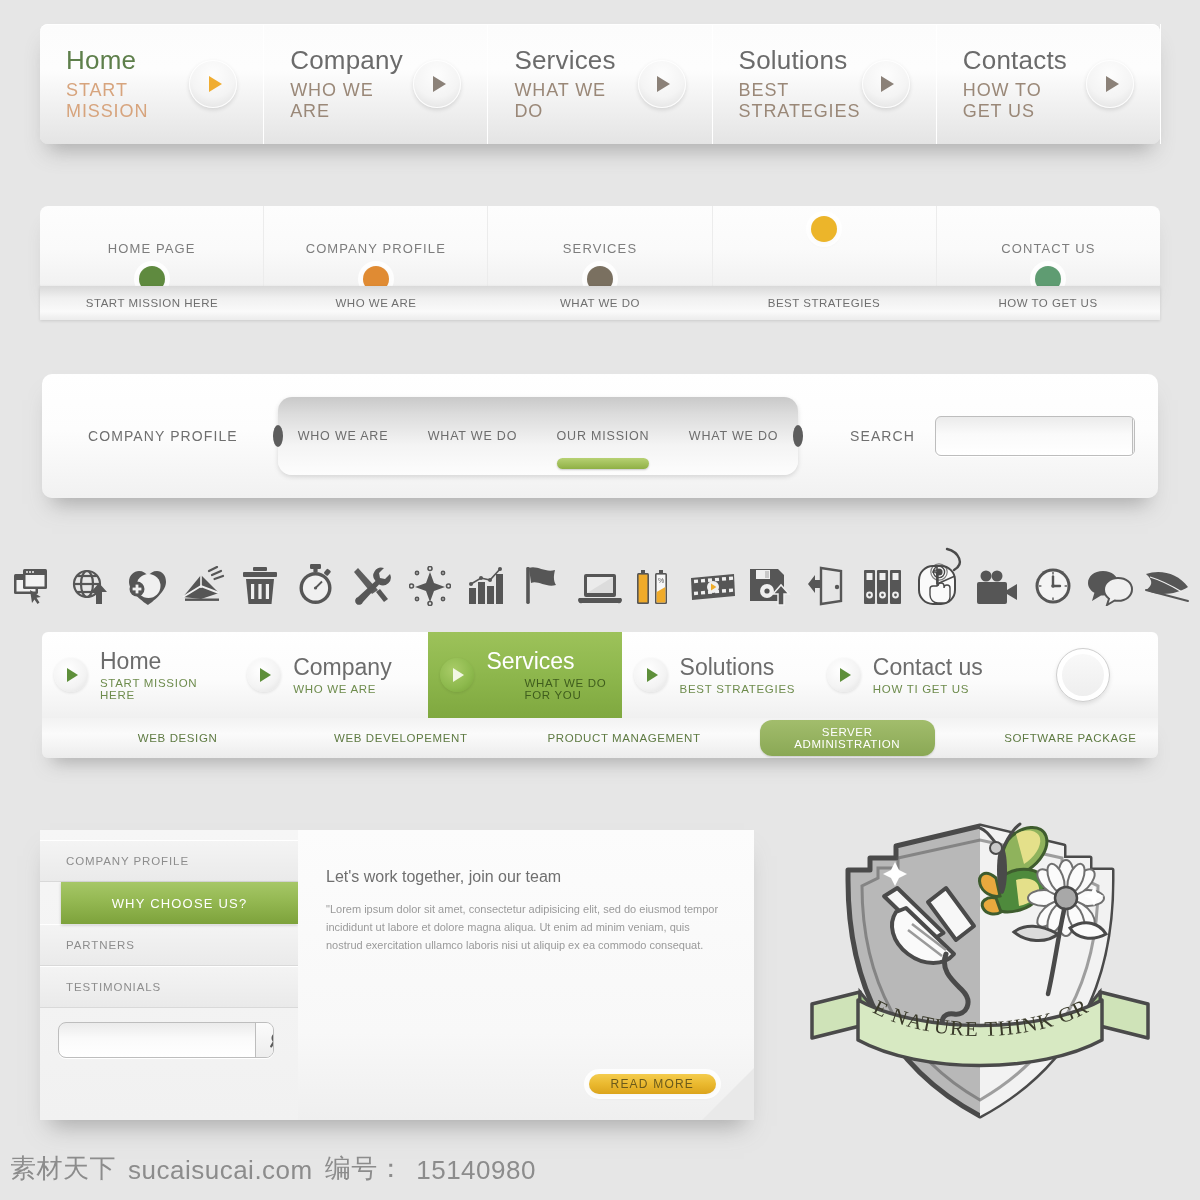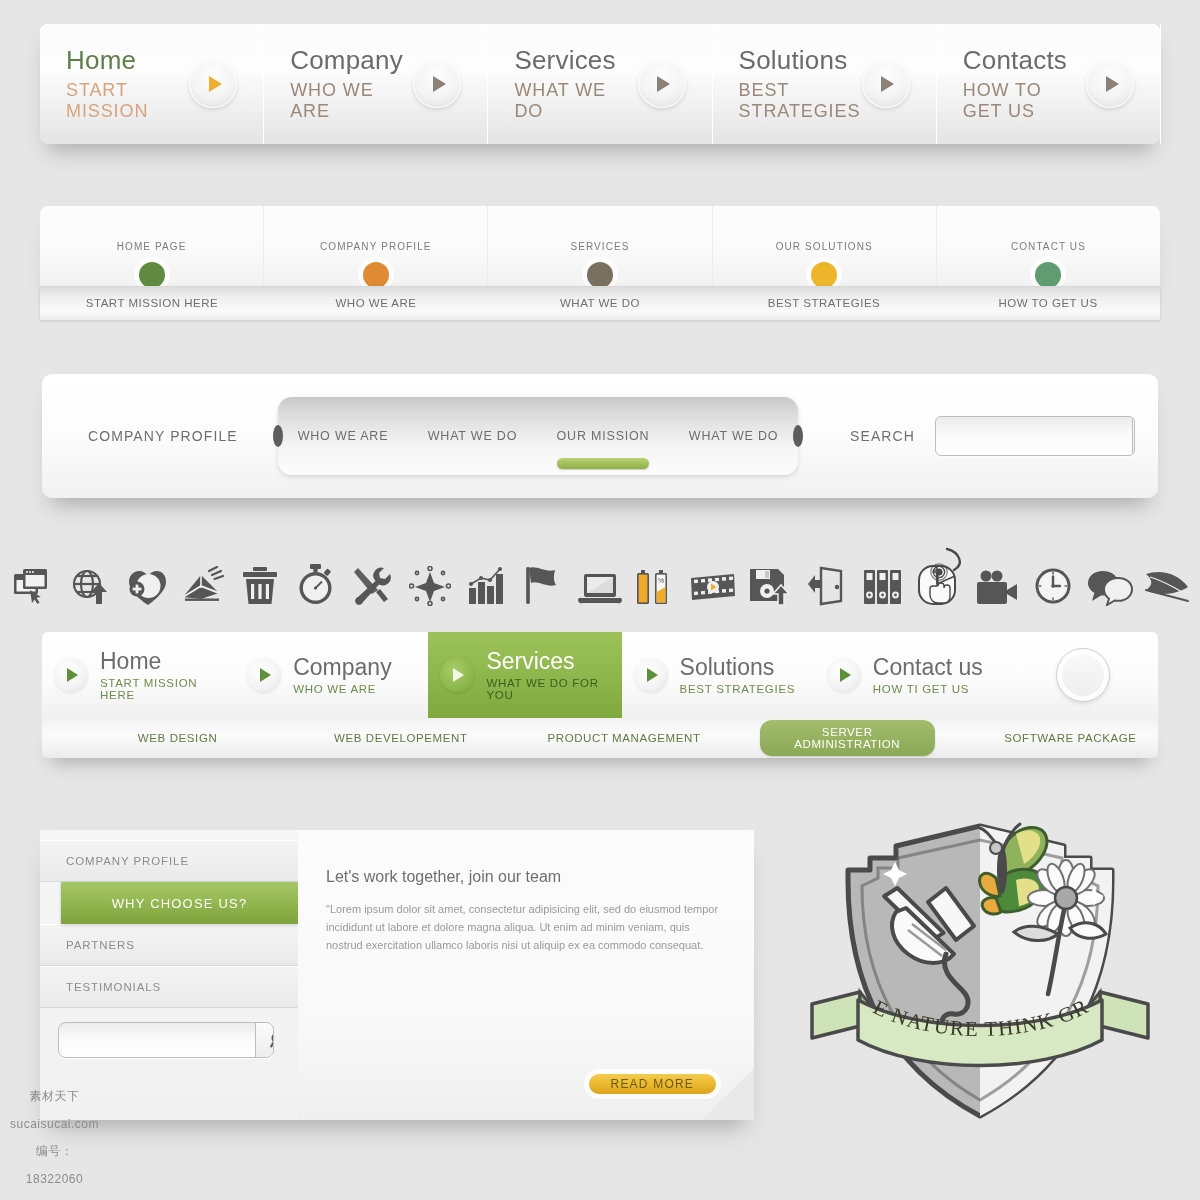--- a/index.html
+++ b/index.html
@@ -46,21 +46,21 @@
   
   .bar2 {
     position: absolute; left: 40px; top: 206px; width: 1120px; height: 86px;
     border-radius: 8px;
     background: linear-gradient(to bottom,#fdfdfd 0%,#fafafa 50%,#f0f0f0 100%);
     box-shadow: 0 14px 18px -10px rgba(110,110,110,.45);
     display: flex;
   }
   .bar2 .cell { flex: 1 1 0; position: relative; text-align: center; border-right: 1px solid #ececec; }
   .bar2 .cell:last-child { border-right: none; }
-  .bar2 .ttl { font-size: 10px; color: #7d7d7d; letter-spacing: 1.1px; padding-top: 35px; }
+  .bar2 .ttl { font-size: 13px; color: #7d7d7d; letter-spacing: 1.1px; padding-top: 35px; }
   .bar2 .dot {
     width: 26px; height: 26px; border-radius: 50%; margin: 10px auto 0;
     box-shadow: 0 0 0 5px rgba(255,255,255,.85), 0 2px 5px rgba(0,0,0,.18);
   }
   .bar2strip {
     position: absolute; left: 40px; top: 286px; width: 1120px; height: 34px;
     background: linear-gradient(to bottom,#d9d9d9 0%,#f0f0f0 35%,#fafafa 75%,#ececec 100%);
     box-shadow: 0 1px 3px rgba(0,0,0,.12);
     display: flex;
   }
@@ -137,21 +137,21 @@
     background: radial-gradient(circle at 40% 35%, #ffffff 0%, #f3f3f3 60%, #dedede 100%);
     display: flex; align-items: center; justify-content: center;
     box-shadow: 0 1px 3px rgba(0,0,0,.1);
   }
   .bar4 .cell.green .halfcirc { background: radial-gradient(circle at 40% 35%, #a9cc68 0%, #8db94d 60%, #77a338 100%); }
   .tri2 { width:0; height:0; border-left: 11px solid #5e8f3a; border-top: 7px solid transparent; border-bottom: 7px solid transparent; margin-left: 3px; }
   .bar4 .cell.green .tri2 { border-left-color: #f2f7e4; }
   .bar4 .ttl { font-size: 23px; color: #6c6c6c; line-height: 1.05; }
   .bar4 .cell.green .ttl { color: #ffffff; }
   .bar4 .sub { font-size: 11.5px; color: #6e8c4d; letter-spacing: .7px; margin-top: 4px; }
-  .bar4 .cell.green .sub { color: #3f5d1d; }
+  .bar4 .cell.green .sub { color: #3f5d1d; margin-left: 38px; }
   .emptycirc {
     width: 54px; height: 54px; border-radius: 50%;
     background: linear-gradient(to bottom,#fafafa,#ededed);
     border: 1px solid #cfcfcf;
     box-shadow: 0 0 0 5px #fff inset, 0 2px 4px rgba(0,0,0,.1);
   }
   .bar4strip {
     position: absolute; left: 42px; top: 718px; width: 1116px; height: 40px;
     border-radius: 0 0 6px 6px;
     background: linear-gradient(to bottom,#f2f2f2 0%,#fbfbfb 40%,#ececec 100%);
@@ -209,22 +209,22 @@
     position: absolute; right: 0; bottom: 0;
     border-right: 52px solid #e9e9e9; border-top: 52px solid transparent;
   }
 
   
   .logo { position: absolute; left: 800px; top: 818px; width: 360px; height: 312px; }
 
   
   .footer {
     position: absolute; left: 10px; bottom: 14px;
-    font-size: 12px; color: #8c8c8c; letter-spacing: .5px;
-    display: flex; align-items: center; gap: 12px; flex-direction: column;
+    font-size: 26px; color: #8c8c8c; letter-spacing: .5px;
+    display: flex; align-items: flex-end; gap: 12px;
   }
   .footer .num { color: #8c8c8c; }
 </style>
 </head>
 <body>
 
 <div class="stage">
 
   <div class="bar1">
     <div class="cell active">
@@ -281,21 +281,20 @@
     </div>
     <div class="cell">
       <div class="ttl">COMPANY PROFILE</div>
       <div class="dot" style="background:#e08b33"></div>
     </div>
     <div class="cell">
       <div class="ttl">SERVICES</div>
       <div class="dot" style="background:#7a7060"></div>
     </div>
     <div class="cell">
-      <div class="ttl">OUR SOLUTIONS</div>
       <div class="dot" style="background:#ecb52a"></div>
     </div>
     <div class="cell">
       <div class="ttl">CONTACT US</div>
       <div class="dot" style="background:#5f9c72"></div>
     </div>
   </div>
   <div class="bar2strip">
     <div class="c">START MISSION HERE</div>
     <div class="c">WHO WE ARE</div>
@@ -766,16 +765,16 @@
           <textPath href="#bannerArc" startOffset="50%" text-anchor="middle">LOVE NATURE THINK GREEN</textPath>
         </text>
       </g>
     </svg>
   </div>
 
   <div class="footer">
     <span>素材天下</span>
     <span>sucaisucai.com</span>
     <span>编号：</span>
-    <span class="num">18322060</span>
+    <span class="num">15140980</span>
   </div>
 
 </div>
 
 </body></html>

